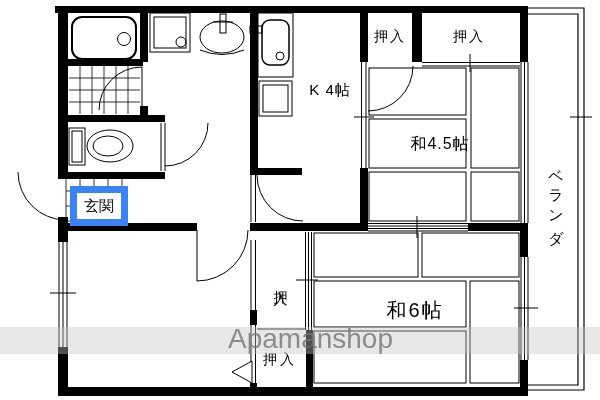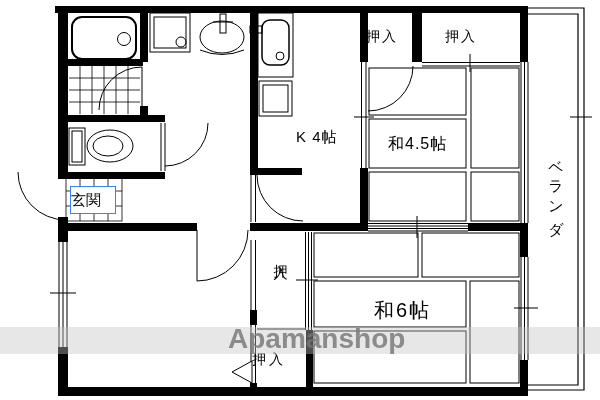--- a/index.html
+++ b/index.html
@@ -1,34 +1,34 @@
 <!DOCTYPE html>
 <html><head>
 <meta charset="utf-8">
 <style>
   html,body{margin:0;padding:0;background:#fff;}
   .plan{position:relative;width:600px;height:400px;background:#ffffff;overflow:hidden;
         font-family:"Liberation Sans","DejaVu Sans",sans-serif;}
   .plan svg{position:absolute;left:0;top:0;}
-  .lbl{position:absolute;color:#000;text-align:left;white-space:nowrap;z-index:30;}
+  .lbl{position:absolute;color:#000;text-align:center;white-space:nowrap;z-index:30;}
   .vert{writing-mode:vertical-rl;text-orientation:upright;}
   .genkan-box{position:absolute;left:70px;top:186px;width:44px;height:26px;
-      border:1px solid #3b82f6;background:#fff;line-height:26px;font-size:15px;z-index:25;}
-  .k-label{left:296px;top:81px;width:68px;font-size:15px;letter-spacing:1px;margin-top:47px;}
+      border:7px solid #3b82f6;background:#fff;line-height:26px;font-size:15px;z-index:25;}
+  .k-label{left:296px;top:81px;width:68px;font-size:15px;letter-spacing:1px;}
   .closet1{left:366px;top:28px;width:48px;font-size:14px;letter-spacing:2px;}
   .closet2{left:445px;top:28px;width:48px;font-size:14px;letter-spacing:2px;}
   .w45-label{left:388px;top:134px;width:104px;font-size:16px;letter-spacing:1px;}
   .w6-label{left:374px;top:297px;width:82px;font-size:20px;letter-spacing:2px;}
   .y45-label{left:106px;top:298px;width:104px;font-size:17px;letter-spacing:1px;}
   .closet3{left:268px;top:253px;height:54px;width:22px;font-size:14px;letter-spacing:1px;}
   .closet4{left:252px;top:351px;width:56px;font-size:14px;letter-spacing:3px;}
   .veranda-label{left:543px;top:150px;height:98px;width:22px;font-size:15px;letter-spacing:3px;}
   .wm-band{position:absolute;left:0;top:327px;width:600px;height:27px;
       background:rgba(195,195,195,0.40);z-index:40;}
-  .wm-text{position:absolute;left:228px;top:323px;font-size:28px;font-weight:bold;
+  .wm-text{position:absolute;left:228px;top:323px;font-size:28px;font-weight:normal;
       color:rgba(118,118,118,0.82);letter-spacing:0px;z-index:41;}
 </style>
 </head>
 <body>
 
 <div class="plan">
 
   <svg width="600" height="400" viewBox="0 0 600 400">
 
     <g fill="#000">

